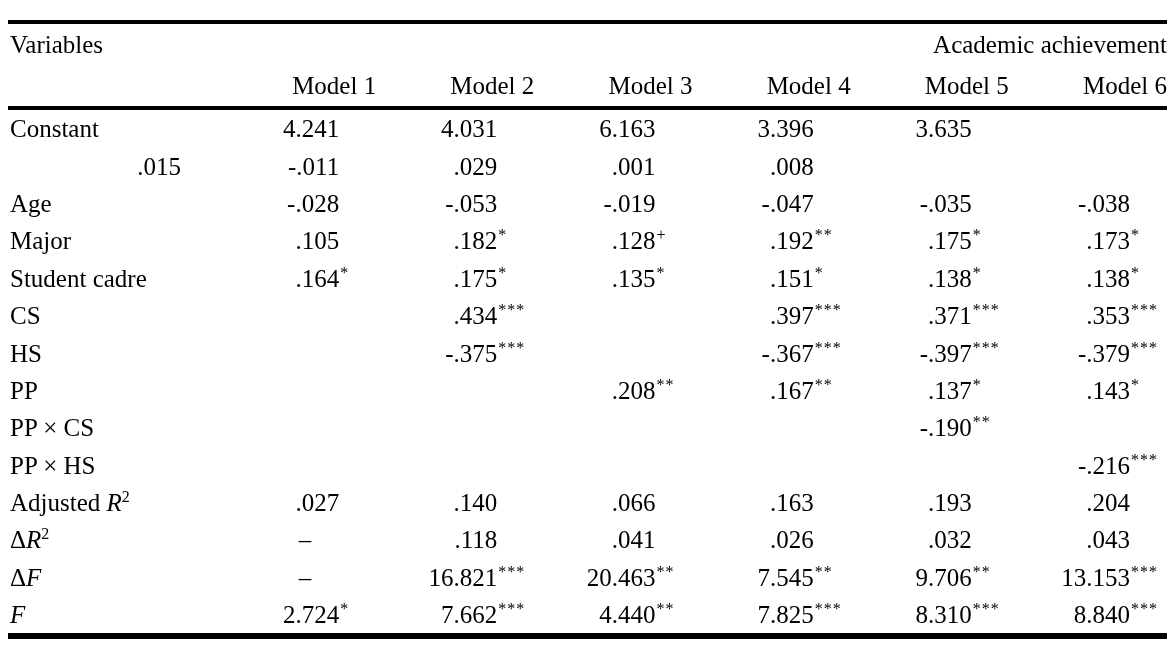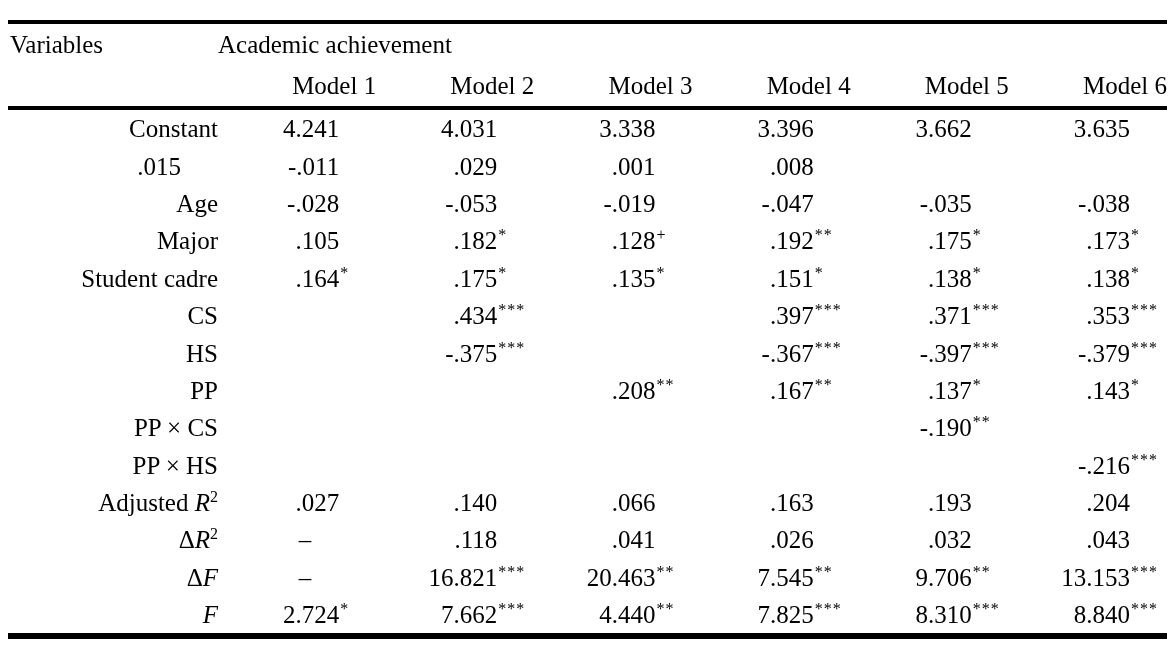--- a/index.html
+++ b/index.html
@@ -29,32 +29,32 @@
   .rule-mid { height: 4px; }
   .rule-bottom { height: 6px; }
 
   .hdr-row1 {
     display: grid;
     grid-template-columns: 210px 1fr;
     height: 40px;
     align-items: center;
   }
   .corner { text-align: left; padding-left: 2px; }
-  .group-title { text-align: left; }
+  .group-title { text-align: right; }
 
   .grid-row {
     display: grid;
     grid-template-columns: 210px repeat(6, 1fr);
     align-items: center;
   }
   .hdr-row2 { height: 42px; }
   .mhdr { text-align: right; }
 
   .trow { height: 37.4px; }
-  .label-cell { text-align: right; padding-left: 2px; white-space: nowrap; }
+  .label-cell { text-align: left; padding-left: 2px; white-space: nowrap; }
   .lsup { font-size: 16px; position: relative; top: -9px; }
   .ital { font-style: italic; }
 
   .cell {
     display: flex;
     justify-content: flex-end;
     align-items: baseline;
     white-space: nowrap;
   }
   .num { text-align: right; }
@@ -99,29 +99,25 @@
           <div class="label-cell"><span>Constant</span></div>
           <div class="cell">
             <span class="num">4.241</span>
             <span class="sig"></span>
           </div>
           <div class="cell">
             <span class="num">4.031</span>
             <span class="sig"></span>
           </div>
           <div class="cell">
-            <span class="num">3.338</span>
+            <span class="num">6.163</span>
             <span class="sig"></span>
           </div>
           <div class="cell">
             <span class="num">3.396</span>
-            <span class="sig"></span>
-          </div>
-          <div class="cell">
-            <span class="num">3.662</span>
             <span class="sig"></span>
           </div>
           <div class="cell">
             <span class="num">3.635</span>
             <span class="sig"></span>
           </div>
         </div>
         <div class="grid-row trow">
           <div class="cell">
             <span class="num">.015</span>

